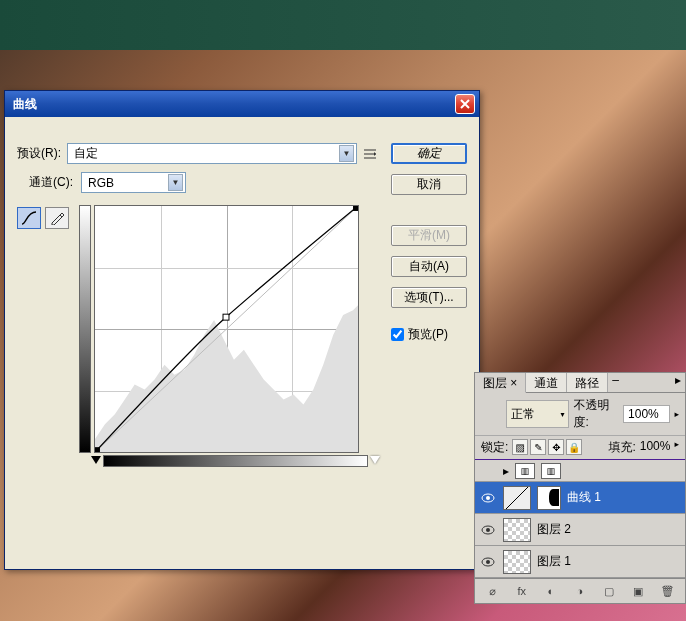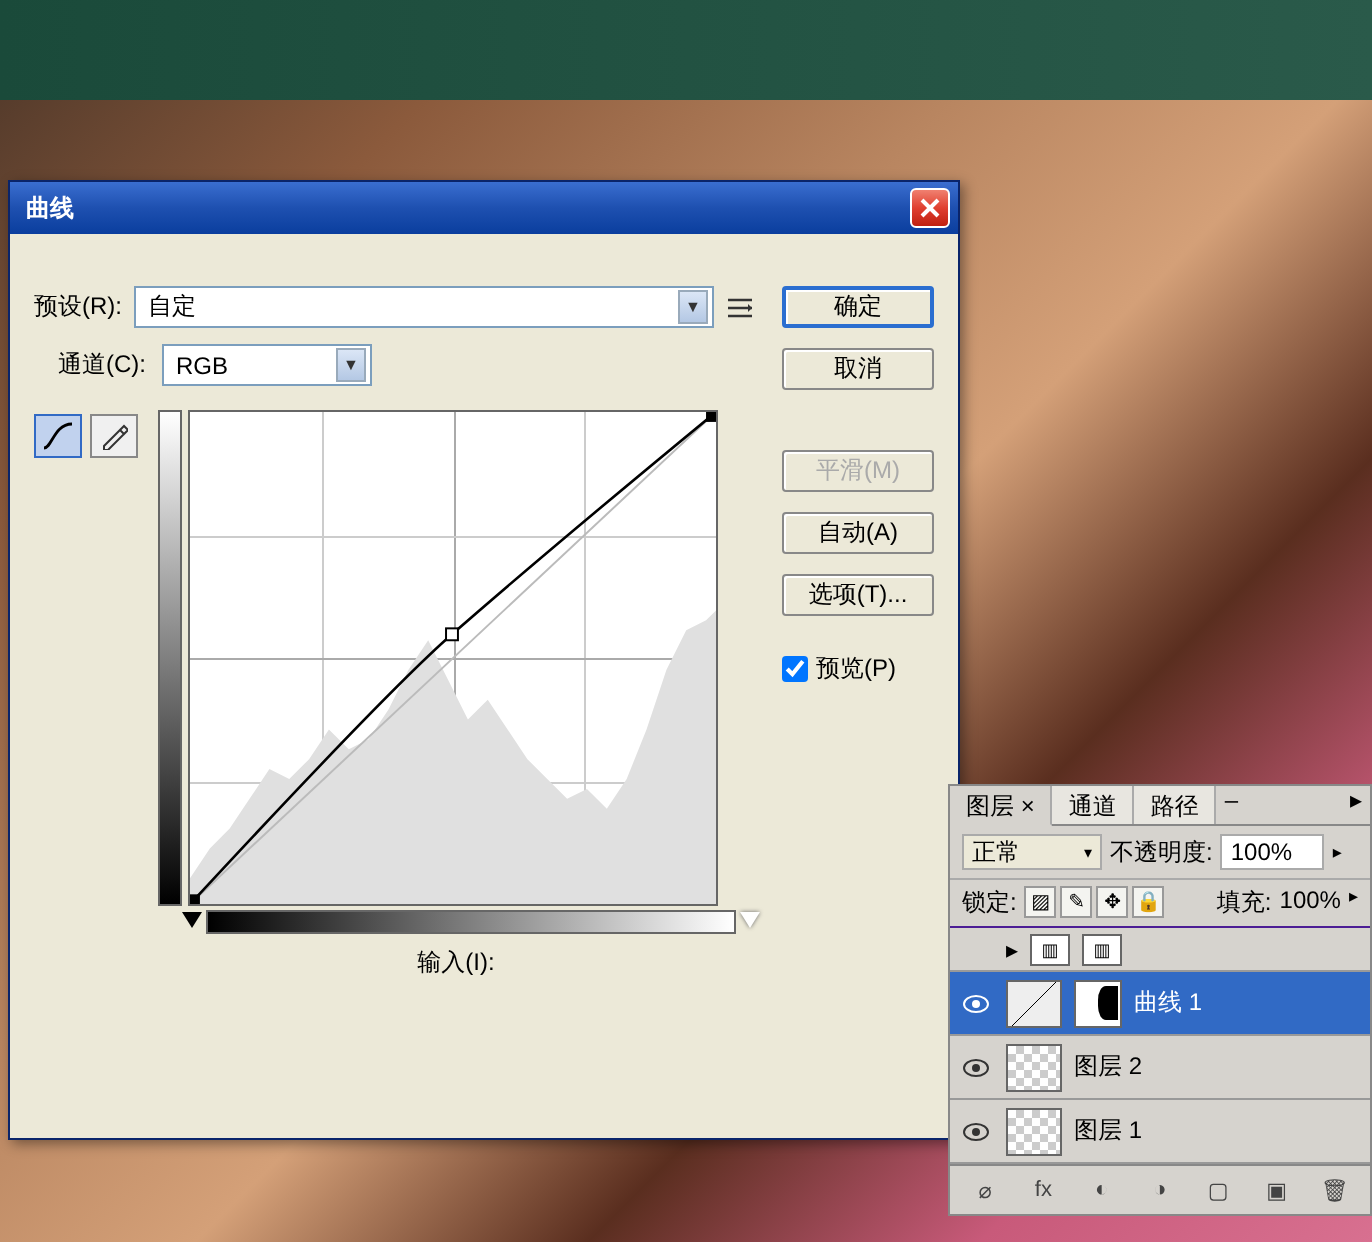--- a/index.html
+++ b/index.html
@@ -50,33 +50,33 @@
 .xgrad { width: 265px; height: 12px; background: linear-gradient(to right, #000, #fff); border: 1px solid #666; margin-top: 2px; }
 .in-row { display: flex; align-items: center; gap: 6px; margin-top: 6px; }
 .eyedrops { display: flex; gap: 10px; margin-left: 40px; margin-top: 6px; align-items: center; }
 .eye { width: 16px; height: 16px; }
 .chk-row { display: flex; align-items: center; gap: 4px; }
 .disp-opt { display: flex; align-items: center; gap: 6px; margin-top: 10px; }
 .disp-opt .tri { width: 0; height: 0; border-top: 4px solid transparent; border-bottom: 4px solid transparent; border-left: 6px solid #555; }
 .dash { flex: 1; border-top: 1px solid #aaa; }
 
 .btn { height: 21px; border: 1px solid #888; background: #ece9d8; display: flex; align-items: center; justify-content: center; cursor: pointer; border-radius: 2px; box-shadow: inset 1px 1px 0 #fff; }
-.btn.default { border: 2px solid #2a6ed0; }
+.btn.default { border: 2px solid #2a6ed0; font-style: italic; }
 .btn.disabled { color: #aaa; }
 .chk { display: flex; align-items: center; gap: 4px; }
 .chk input { width: 13px; height: 13px; }
 
-.layers-panel { position: absolute; right: 0; top: 392px; width: 212px; background: #d6d3ce; border: 1px solid #888; }
+.layers-panel { position: absolute; right: 0; top: 372px; width: 212px; background: #d6d3ce; border: 1px solid #888; }
 .lp-tabs { display: flex; border-bottom: 1px solid #888; height: 20px; }
 .lp-tab { padding: 2px 8px; border-right: 1px solid #aaa; background: #e8e6e0; }
 .lp-tab.active { background: #d6d3ce; border-bottom: 1px solid #d6d3ce; margin-bottom: -1px; }
 .lp-close { margin-left: auto; padding: 0 4px; }
 .lp-min { padding: 0 4px; }
 .lp-row1 { display: flex; align-items: center; gap: 4px; padding: 4px 6px; border-bottom: 1px solid #aaa; }
-.lp-row1 .bm { width: 70px; height: 18px; border: 1px solid #aaa; background: #ece9d8; display: flex; align-items: center; padding: 0 4px; }
+.lp-row1 .bm { width: 70px; height: 28px; border: 1px solid #aaa; background: #ece9d8; display: flex; align-items: center; padding: 0 4px; margin-left: 25px; }
 .lp-row1 .opv { width: 52px; height: 18px; border: 1px solid #aaa; background: #fff; display: flex; align-items: center; padding: 0 4px; }
 .lp-row2 { display: flex; align-items: flex-start; gap: 4px; padding: 3px 6px; border-bottom: 1px solid #4c1d95; }
 .lock-icons { display: flex; gap: 2px; }
 .lock-icons span { width: 16px; height: 16px; border: 1px solid #999; background: #f4f4f0; display: flex; align-items: center; justify-content: center; font-size: 10px; }
 .lp-list { }
 .layer-row { display: flex; align-items: center; height: 32px; border-bottom: 1px solid #999; padding: 0 4px; gap: 6px; }
 .layer-row.selected { background: #316ac5; color: #fff; }
 .eye-col { width: 18px; height: 18px; display: flex; align-items: center; justify-content: center; }
 .thumb { width: 28px; height: 24px; border: 1px solid #666; background: #fff; display: flex; align-items: center; justify-content: center; font-size: 9px; }
 .thumb.checker { background: repeating-conic-gradient(#ccc 0% 25%, #fff 0% 50%) 0 0/8px 8px; }
@@ -169,23 +169,20 @@
                     </svg>
                   </div>
                 </div>
                 <div style="display:flex; align-items:center; gap:2px;">
                   <span style="width:0;height:0;border-left:5px solid transparent;border-right:5px solid transparent;border-top:8px solid #000; margin-left:-3px;"></span>
                   <div class="xgrad" style="flex:1;"></div>
                   <span style="width:0;height:0;border-left:5px solid transparent;border-right:5px solid transparent;border-top:8px solid #fff; margin-right:-3px; filter: drop-shadow(0 0 1px #666);"></span>
                 </div>
               </div>
             </div>
-            <div class="in-row" style="justify-content:center;">
-              <span>输入(I):</span>
-            </div>
           </div>
         </div>
       </div>
 
     </div>
 
     <div class="right-col">
       <div class="btn default">
           <span>确定</span>
         </div>

